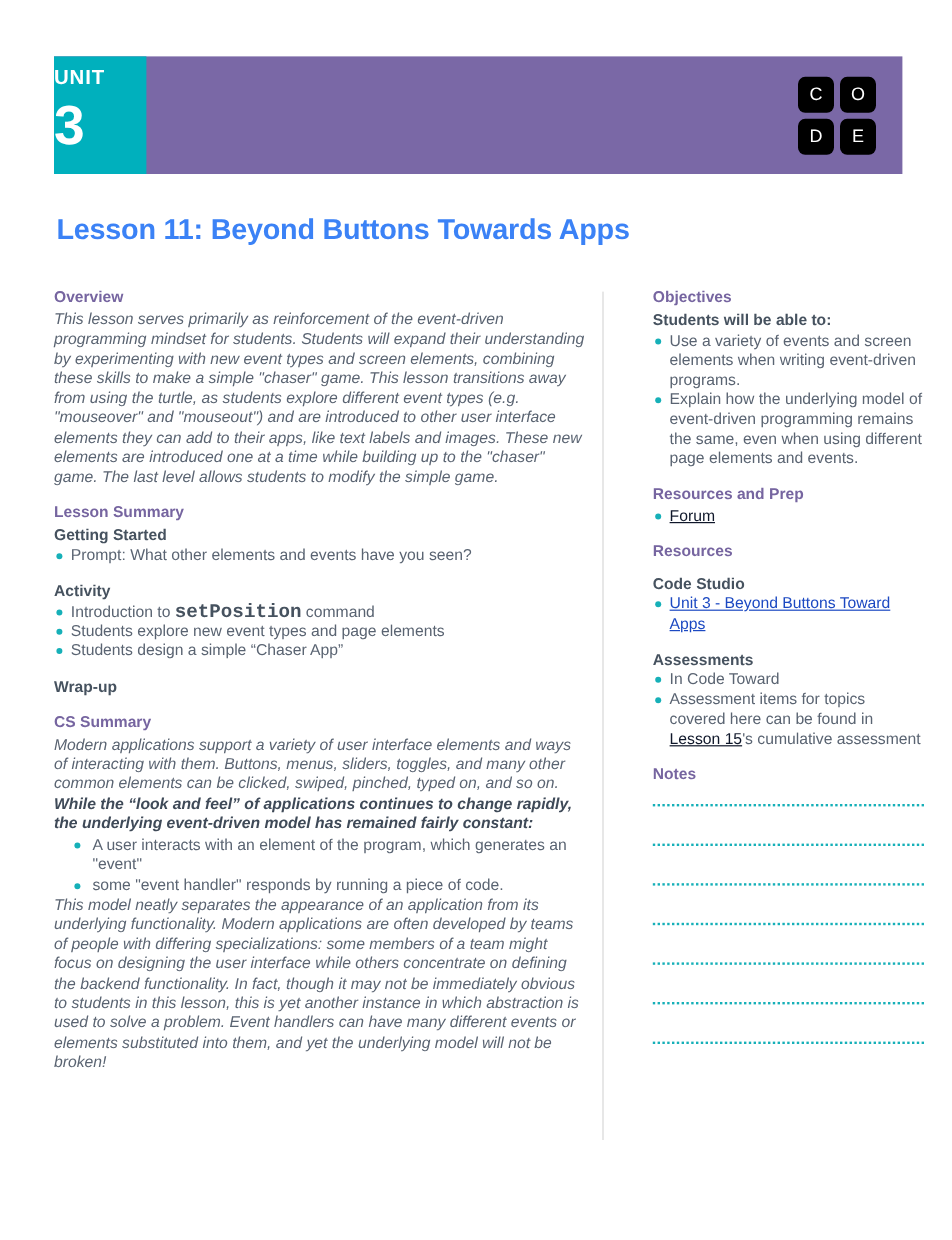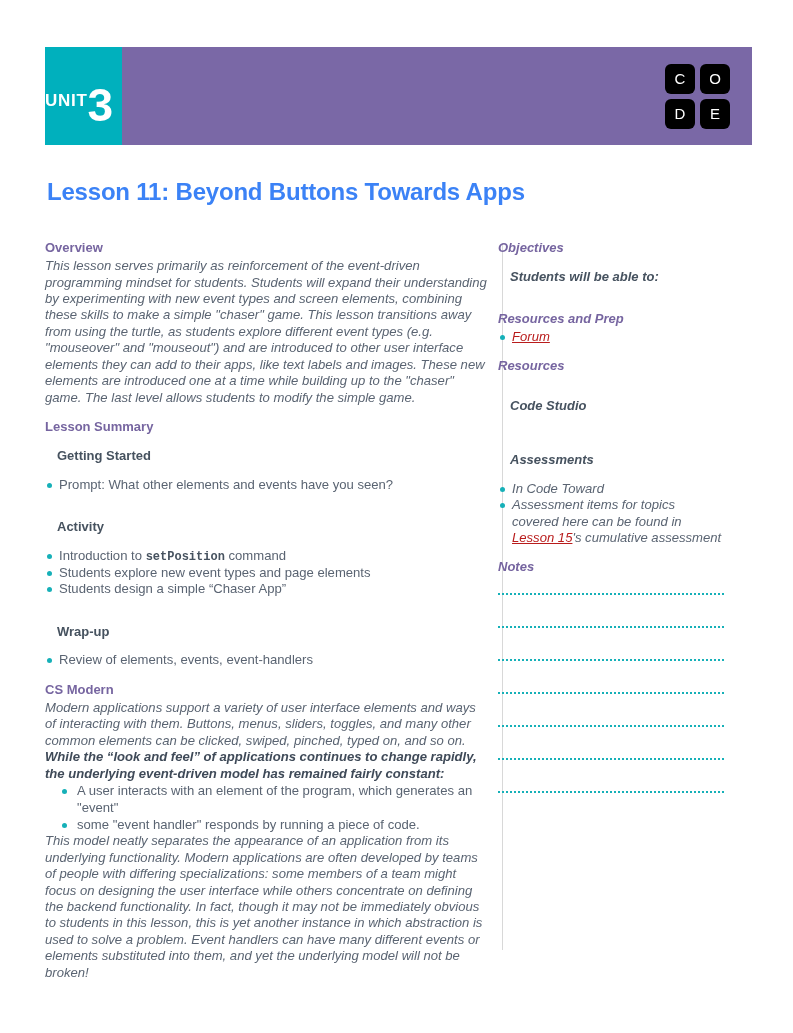--- a/index.html
+++ b/index.html
@@ -25,21 +25,21 @@
     height: 98px;
     background: #7a68a6;
     display: flex;
     align-items: stretch;
   }
   .unit-block {
     width: 77px;
     background: #00b0bd;
     color: #ffffff;
     display: flex;
-    align-items: center;
+    flex-direction: column;
     justify-content: flex-start;
     padding-top: 9px;
     box-sizing: border-box;
   }
   .unit-word {
     font-size: 17px;
     font-weight: bold;
     letter-spacing: 0.7px;
     line-height: 1;
   }
@@ -91,39 +91,38 @@
   .divider {
     position: absolute;
     left: 502px;
     top: 243px;
     width: 1px;
     height: 707px;
     background: #d8d8d8;
   }
   .col-right {
     position: absolute;
-    left: 498px;
+    left: 544px;
     top: 240px;
     width: 226px;
-    font-style: italic;
   }
 
   
   h2.section {
     font-size: 13px;
     font-weight: bold;
     color: #7665a0;
     margin: 0 0 2px 0;
     line-height: 1.25;
   }
   h3.subsection {
     font-size: 13px;
     font-weight: bold;
     color: #46525f;
-    margin: 12px;
+    margin: 0;
     line-height: 1.35;
   }
   p.body {
     font-size: 13.1px;
     line-height: 16.4px;
     margin: 0;
     color: #5a6472;
     font-style: italic;
   }
   p.body b { color: #3f4a58; }
@@ -156,26 +155,26 @@
   ul.bullets.indented > li {
     padding-left: 32px;
     margin-top: 1px;
   }
   ul.bullets.indented > li::before {
     left: 17px;
     top: 6px;
   }
   code.mono {
     font-family: "Liberation Mono", monospace;
-    font-size: 12px;
+    font-size: 16px;
     font-weight: bold;
     color: #46525f;
   }
   a.link {
-    color: #b91c1c;
+    color: #0f172a;
     text-decoration: underline;
   }
   a.link.resource { color: #1c49c2; }
 
   
   .notes-lines { margin-top: 17px; }
   .note-line {
     height: 31px;
     border-top: 2px dotted #16b0b8;
   }
@@ -221,55 +220,59 @@
   <h3 class="subsection">Activity</h3>
   <ul class="bullets">
     <li><span>Introduction to </span><code class="mono">setPosition</code><span> command</span></li>
     <li>Students explore new event types and page elements</li>
     <li>Students design a simple “Chaser App”</li>
   </ul>
 
   <div class="spacer-sm"></div>
 
   <h3 class="subsection">Wrap-up</h3>
-  <ul class="bullets">
-    <li>Review of elements, events, event-handlers</li>
-  </ul>
-
-  <div class="spacer-sm"></div>
-
-  <h2 class="section">CS Modern</h2>
+
+  <div class="spacer-sm"></div>
+
+  <h2 class="section">CS Summary</h2>
   <p class="body"><span>Modern applications support a variety of user interface elements and ways of interacting with them. Buttons, menus, sliders, toggles, and many other common elements can be clicked, swiped, pinched, typed on, and so on. </span><b>While the “look and feel” of applications continues to change rapidly, the underlying event-driven model has remained fairly constant:</b></p>
   <ul class="bullets indented">
     <li>A user interacts with an element of the program, which generates an "event"</li>
     <li>some "event handler" responds by running a piece of code.</li>
   </ul>
   <p class="body">This model neatly separates the appearance of an application from its underlying functionality.  Modern applications are often developed by teams of people with differing specializations: some members of a team might focus on designing the user interface while others concentrate on defining the backend functionality. In fact, though it may not be immediately obvious to students in this lesson, this is yet another instance in which abstraction is used to solve a problem. Event handlers can have many different events or elements substituted into them, and yet the underlying model will not be broken!</p>
 
 </div>
 
 <div class="col-right">
 
   <h2 class="section">Objectives</h2>
   <h3 class="subsection">Students will be able to:</h3>
+  <ul class="bullets">
+    <li>Use a variety of events and screen elements when writing event-driven programs.</li>
+    <li>Explain how the underlying model of event-driven programming remains the same, even when using different page elements and events.</li>
+  </ul>
 
   <div class="spacer-sm"></div>
 
   <h2 class="section">Resources and Prep</h2>
   <ul class="bullets">
     <li><a class="link" href="#">Forum</a></li>
   </ul>
 
   <div class="spacer-sm"></div>
 
   <h2 class="section">Resources</h2>
 
   <div class="spacer-xs"></div>
 
   <h3 class="subsection">Code Studio</h3>
+  <ul class="bullets">
+    <li><a class="link resource" href="#">Unit 3 - Beyond Buttons Toward Apps</a></li>
+  </ul>
 
   <div class="spacer-sm"></div>
 
   <h3 class="subsection">Assessments</h3>
   <ul class="bullets">
     <li>In Code Toward</li>
     <li><span>Assessment items for topics covered here can be found in </span><a class="link" href="#">Lesson 15</a><span>'s cumulative assessment</span></li>
   </ul>
 
   <div class="spacer-sm"></div>

